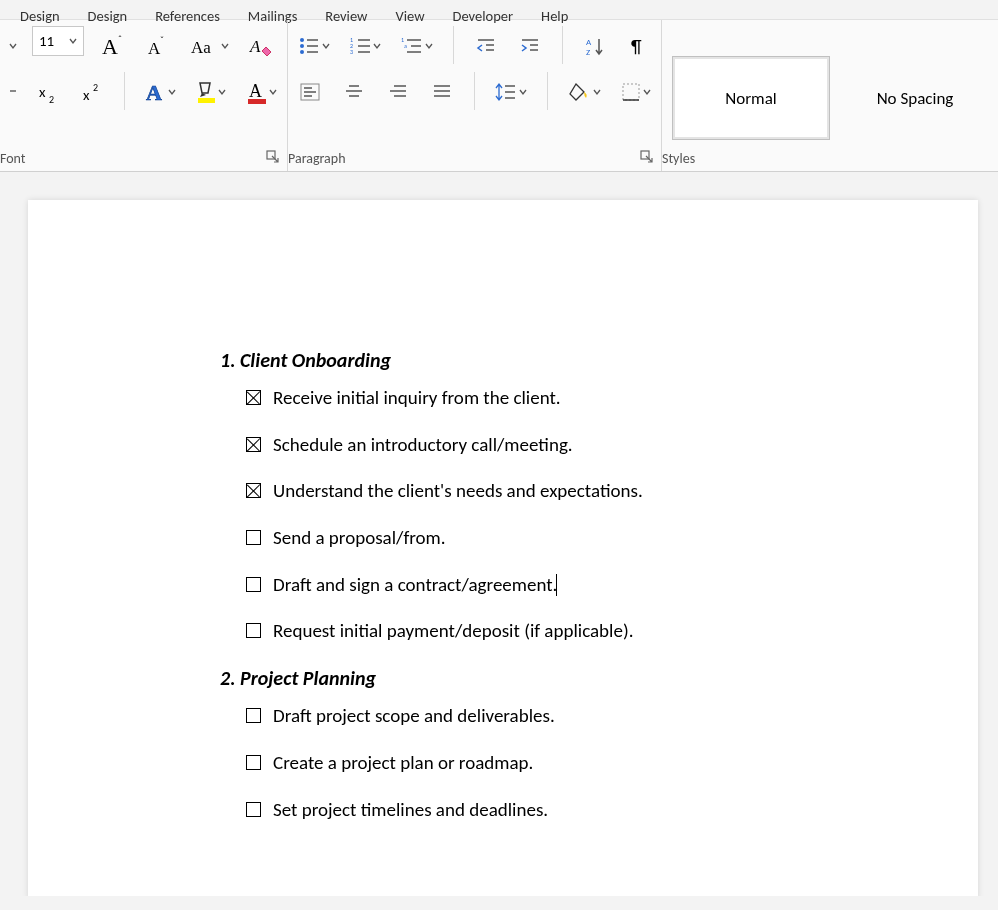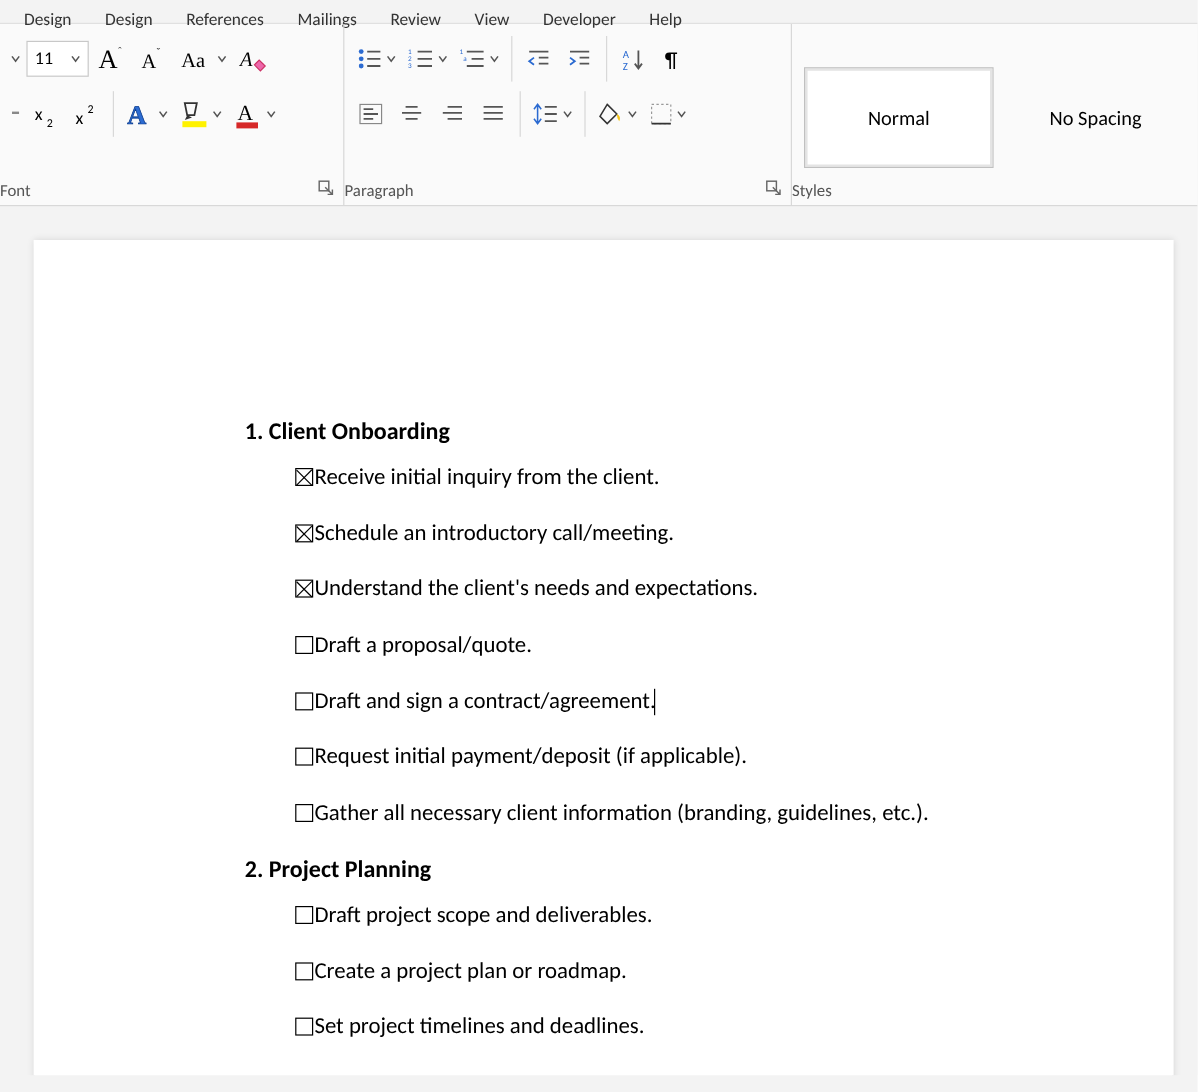--- a/index.html
+++ b/index.html
@@ -37,22 +37,21 @@
     flex-direction: column;
   }
   .group-body {
     display: flex;
     flex-direction: column;
     padding: 6px 6px 0 6px;
     flex: 1;
   }
   .group-row {
     display: flex;
-    align-items: center;
-    gap: 2px;
+    gap: 12px;
     height: 46px;
   }
   .group-label {
     text-align: left;
     font-size: 14px;
     color: #555;
     padding: 2px 0 4px 0;
     position: relative;
   }
   .launcher {
@@ -127,32 +126,33 @@
     width: 950px;
     min-height: 700px;
     box-shadow: 0 0 6px rgba(0,0,0,.12);
     padding: 148px 80px 40px 176px;
     font-family: Calibri, sans-serif;
     color: #000;
     font-size: 19px;
   }
   .section-heading {
     font-weight: bold;
-    margin: 0 0 14px 0;
+    margin: 0 0 14px 16px;
     font-size: 20px;
+    font-style: italic;
   }
   .checklist {
     margin: 0 0 22px 42px;
     padding: 0;
     list-style: none;
   }
   .checklist li {
     display: flex;
     align-items: flex-start;
-    gap: 1px;
+    gap: 12px;
     margin-bottom: 22px;
     line-height: 1.3;
   }
   .cb {
     width: 15px;
     height: 15px;
     border: 1.4px solid #000;
     flex-shrink: 0;
     margin-top: 4px;
     position: relative;
@@ -488,33 +488,29 @@
         <li>
           <span class="cb checked"></span>
           <span>Schedule an introductory call/meeting.</span>
         </li>
         <li>
           <span class="cb checked"></span>
           <span>Understand the client's needs and expectations.</span>
         </li>
         <li>
           <span class="cb"></span>
-          <span>Draft a proposal/quote.</span>
+          <span>Send a proposal/from.</span>
         </li>
         <li>
           <span class="cb"></span>
           <span>Draft and sign a contract/agreement.<span class="cursor"></span></span>
         </li>
         <li>
           <span class="cb"></span>
           <span>Request initial payment/deposit (if applicable).</span>
-        </li>
-        <li>
-          <span class="cb"></span>
-          <span>Gather all necessary client information (branding, guidelines, etc.).</span>
         </li>
       </ul>
       <div class="section-heading">2. Project Planning</div>
       <ul class="checklist">
         <li>
           <span class="cb"></span>
           <span>Draft project scope and deliverables.</span>
         </li>
         <li>
           <span class="cb"></span>

